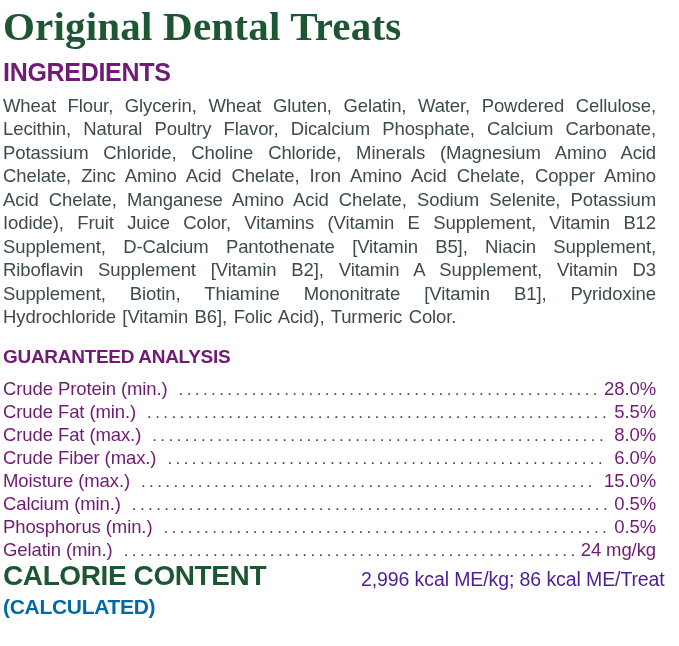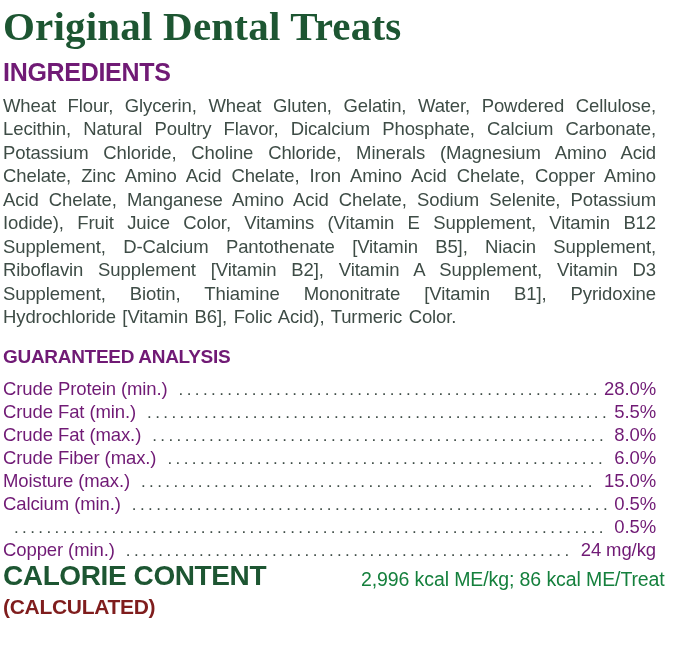--- a/index.html
+++ b/index.html
@@ -64,25 +64,25 @@
   }
   .ga-value { white-space: nowrap; letter-spacing: -0.1px; text-align: right; }
 
   .calorie-row { display: flex; margin-top: 0; }
   .calorie-heading { width: 358px; flex-shrink: 0; }
   .calorie-h1 {
     font-size: 28px; font-weight: 700; color: #1d5632;
     letter-spacing: -0.4px; line-height: 1.05;
   }
   .calorie-h2 {
-    font-size: 21px; font-weight: 700; color: #7f1d1d;
+    font-size: 21px; font-weight: 700; color: #0369a1;
     letter-spacing: -0.3px; line-height: 1.15; margin-top: 4px;
   }
   .calorie-value {
-    font-size: 19.5px; color: #15803d; padding-top: 7px;
+    font-size: 19.5px; color: #4c1d95; padding-top: 7px;
     letter-spacing: -0.1px; white-space: nowrap;
   }
 </style>
 </head>
 <body>
 
 <div class="page">
 
   <h1 class="product-title">Original Dental Treats</h1>
 
@@ -117,25 +117,26 @@
       <span class="ga-label">Moisture (max.)</span>
       <span class="dots"></span>
       <span class="ga-value">15.0%</span>
     </div>
     <div class="ga-row">
       <span class="ga-label">Calcium (min.)</span>
       <span class="dots"></span>
       <span class="ga-value">0.5%</span>
     </div>
     <div class="ga-row">
+      <span class="ga-label">Phosphorus (min.)</span>
       <span class="dots"></span>
       <span class="ga-value">0.5%</span>
     </div>
     <div class="ga-row">
-      <span class="ga-label">Copper (min.)</span>
+      <span class="ga-label">Gelatin (min.)</span>
       <span class="dots"></span>
       <span class="ga-value">24 mg/kg</span>
     </div>
   </div>
 
   <div class="calorie-row">
     <div class="calorie-heading">
       <div class="calorie-h1">CALORIE CONTENT</div>
       <div class="calorie-h2">(CALCULATED)</div>
     </div>

